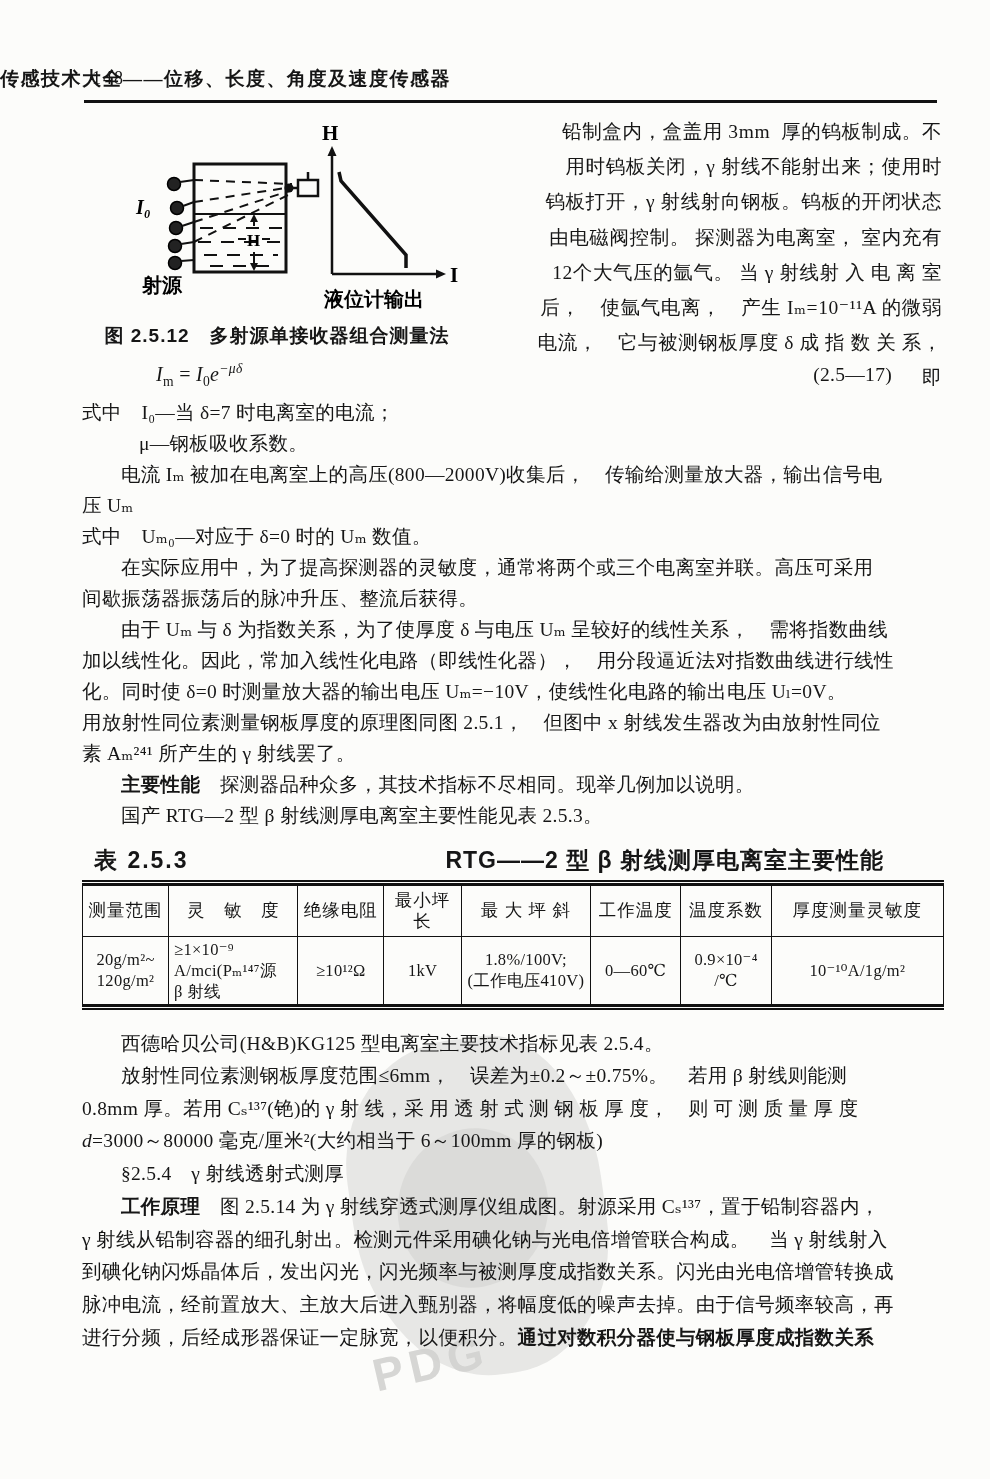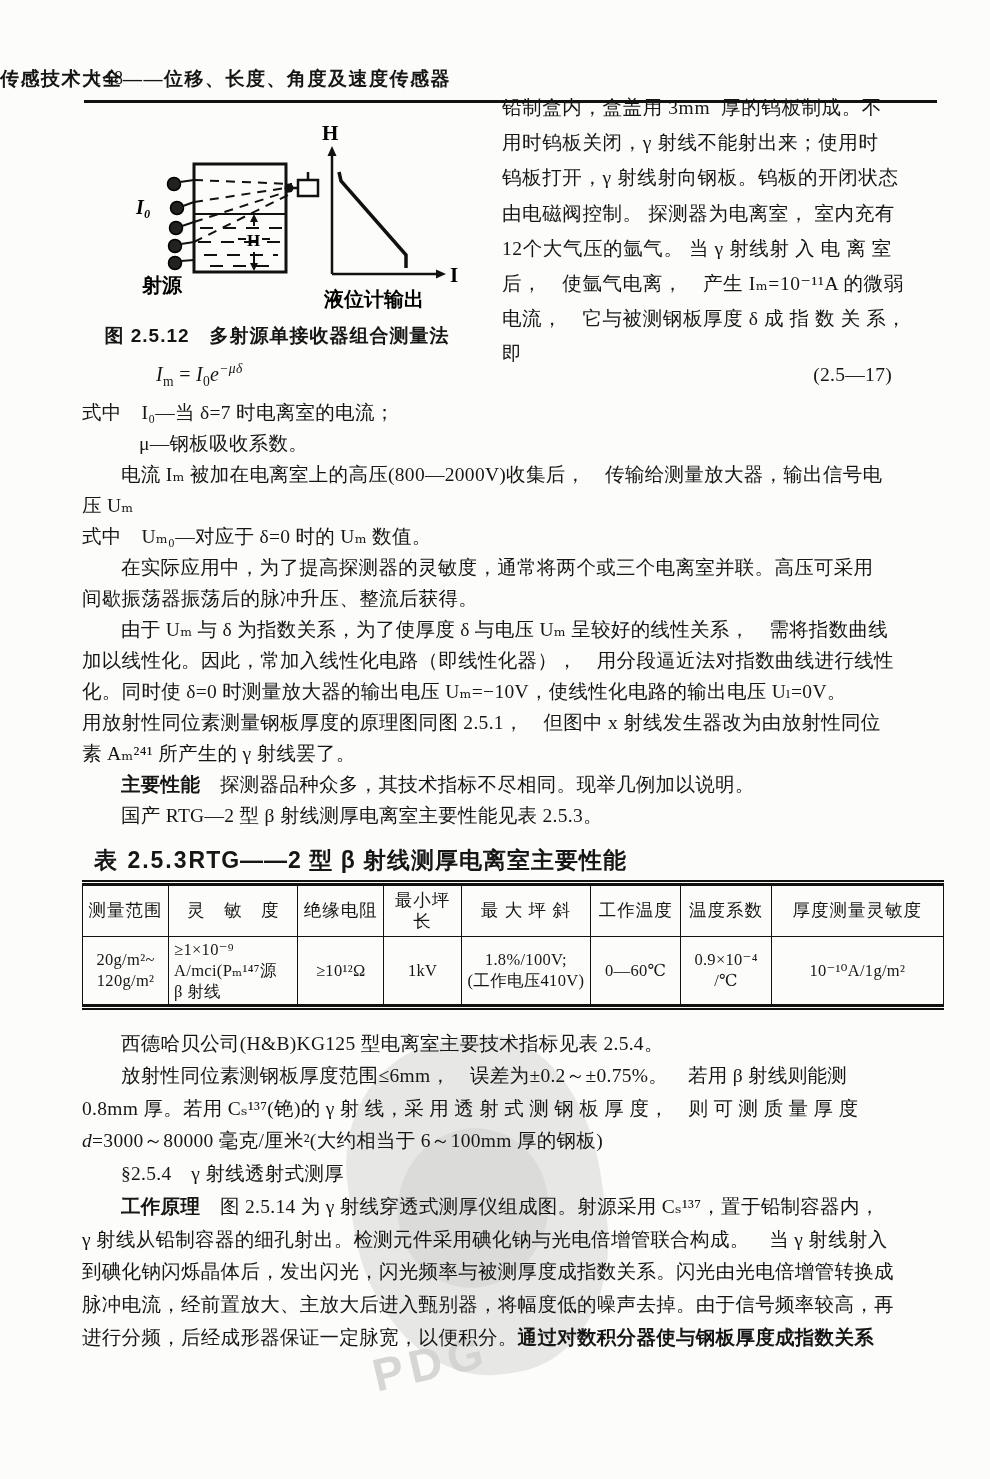--- a/index.html
+++ b/index.html
@@ -15,39 +15,39 @@
   .wm-blob2{position:absolute;left:398px;top:1128px;width:150px;height:160px;background:#cfcfcd;opacity:.5;
            transform:rotate(14deg);border-radius:50%;}
   .wm-pdg{position:absolute;left:372px;top:1336px;font-family:"Liberation Sans",sans-serif;font-weight:bold;
           font-size:46px;color:#d2d2d0;letter-spacing:6px;transform:rotate(-13deg);opacity:.9;}
   
   .fig{position:absolute;left:86px;top:122px;width:382px;height:202px;}
   .fig svg{display:block;}
   .fig-caption{position:absolute;left:82px;top:323px;width:390px;text-align:center;font-size:19px;font-weight:bold;
                font-family:"Liberation Sans",sans-serif;letter-spacing:1px;}
   
-  .rcol{position:absolute;left:502px;top:90px;width:440px;font-size:19.5px;line-height:35.2px;letter-spacing:.6px;}
+  .rcol{position:absolute;left:502px;top:114px;width:440px;font-size:19.5px;line-height:35.2px;letter-spacing:.6px;text-align:right;}
   .rcol .ln{white-space:pre;}
   
   .main{position:absolute;left:82px;top:353px;width:862px;font-size:19.5px;line-height:31px;letter-spacing:.3px;}
   .ln{white-space:pre-wrap;}
   .ind{text-indent:39px;}
   .ind2{text-indent:57px;}
   .b{font-family:"Liberation Sans",sans-serif;font-weight:bold;}
   i.v{font-style:italic;}
   sub{font-size:68%;}
   sup{font-size:68%;}
   .eqline{display:flex;align-items:baseline;gap:16px;}
   .eqline .eq{margin-left:74px;font-size:20px;}
   .eqline .eqnum{margin-left:auto;margin-right:52px;}
   .formula sup{font-style:italic;}
   
   .tbl-title{display:flex;margin-top:14px;font-size:23px;align-items:baseline;}
   .tbl-title .tlabel{margin-left:12px;font-weight:bold;font-family:"Liberation Sans",sans-serif;letter-spacing:2px;}
-  .tbl-title .ttext{flex:1;text-align:left;font-weight:bold;font-family:"Liberation Sans",sans-serif;letter-spacing:1px;}
+  .tbl-title .ttext{flex:1;text-align:right;font-weight:bold;font-family:"Liberation Sans",sans-serif;letter-spacing:1px;}
   .tblwrap{margin-top:4px;border-top:5px double #111;border-bottom:5px double #111;}
   table.tbl{width:100%;border-collapse:collapse;font-size:16.5px;line-height:21px;}
   .tbl th,.tbl td{border:1.6px solid #111;padding:2px 2px;text-align:center;white-space:pre-line;font-weight:normal;}
   .tbl th{height:46px;font-size:17.5px;letter-spacing:1px;}
   .tbl td{height:60px;}
   .tbl td.left{text-align:left;padding-left:5px;}
   
   .body2{margin-top:18px;line-height:32.5px;}
 </style>
 </head>

